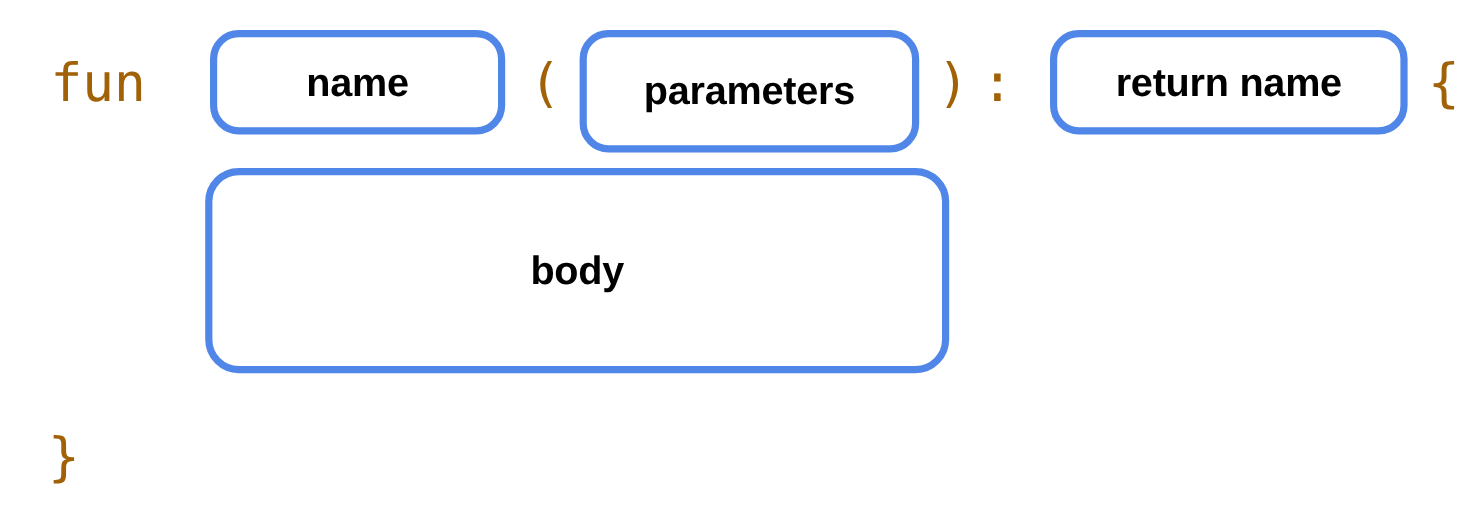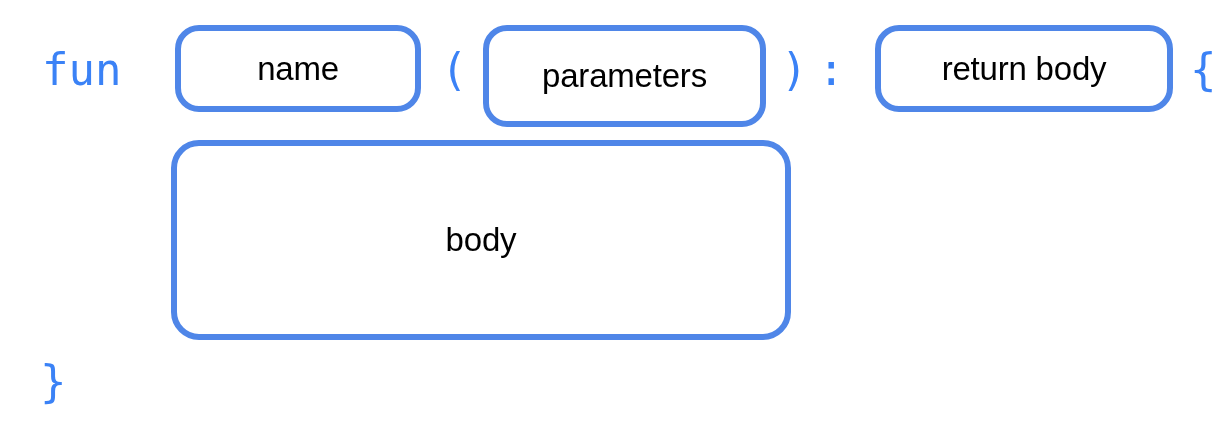--- a/index.html
+++ b/index.html
@@ -15,39 +15,39 @@
     overflow: hidden;
     font-family: "Liberation Sans", sans-serif;
   }
 
   
   .code-token {
     position: absolute;
     font-family: "DejaVu Sans Mono", "Liberation Mono", monospace;
     font-size: 44px;
     font-weight: 400;
-    color: #3b82f6;
+    color: #a16207;
     line-height: 1;
     white-space: pre;
   }
 
   
   .slot {
     position: absolute;
     box-sizing: border-box;
     border: 6px solid var(--accent, #4f86e8);
     background: #ffffff;
     border-radius: 24px;
     display: flex;
     align-items: center;
     justify-content: center;
   }
   .slot-label {
     font-family: "Liberation Sans", sans-serif;
-    font-weight: 400;
+    font-weight: 700;
     font-size: 33px;
     color: #000000;
     letter-spacing: -0.2px;
     white-space: nowrap;
   }
 
   .slot.body-slot {
     border-radius: 28px;
   }
 </style>
@@ -66,24 +66,24 @@
 
   <div class="slot" style="left: 483px; top: 25px; width: 283px; height: 102px; --accent: #4f86e8;">
     <span class="slot-label">parameters</span>
   </div>
 
   <span class="code-token" style="left:781px; top:48px;">)</span>
 
   <span class="code-token" style="left:818px; top:48px;">:</span>
 
   <div class="slot" style="left: 875px; top: 25px; width: 298px; height: 87px; --accent: #4f86e8;">
-    <span class="slot-label">return body</span>
+    <span class="slot-label">return name</span>
   </div>
 
   <span class="code-token" style="left:1190px; top:48px;">{</span>
 
-  <div class="slot body-slot" style="left: 171px; top: 140px; width: 620px; height: 200px; --accent: #4f86e8;">
+  <div class="slot body-slot" style="left: 171px; top: 140px; width: 620px; height: 171px; --accent: #4f86e8;">
     <span class="slot-label">body</span>
   </div>
 
   <span class="code-token" style="left:40px; top:360px;">}</span>
 
 </div>
 
 </body></html>

